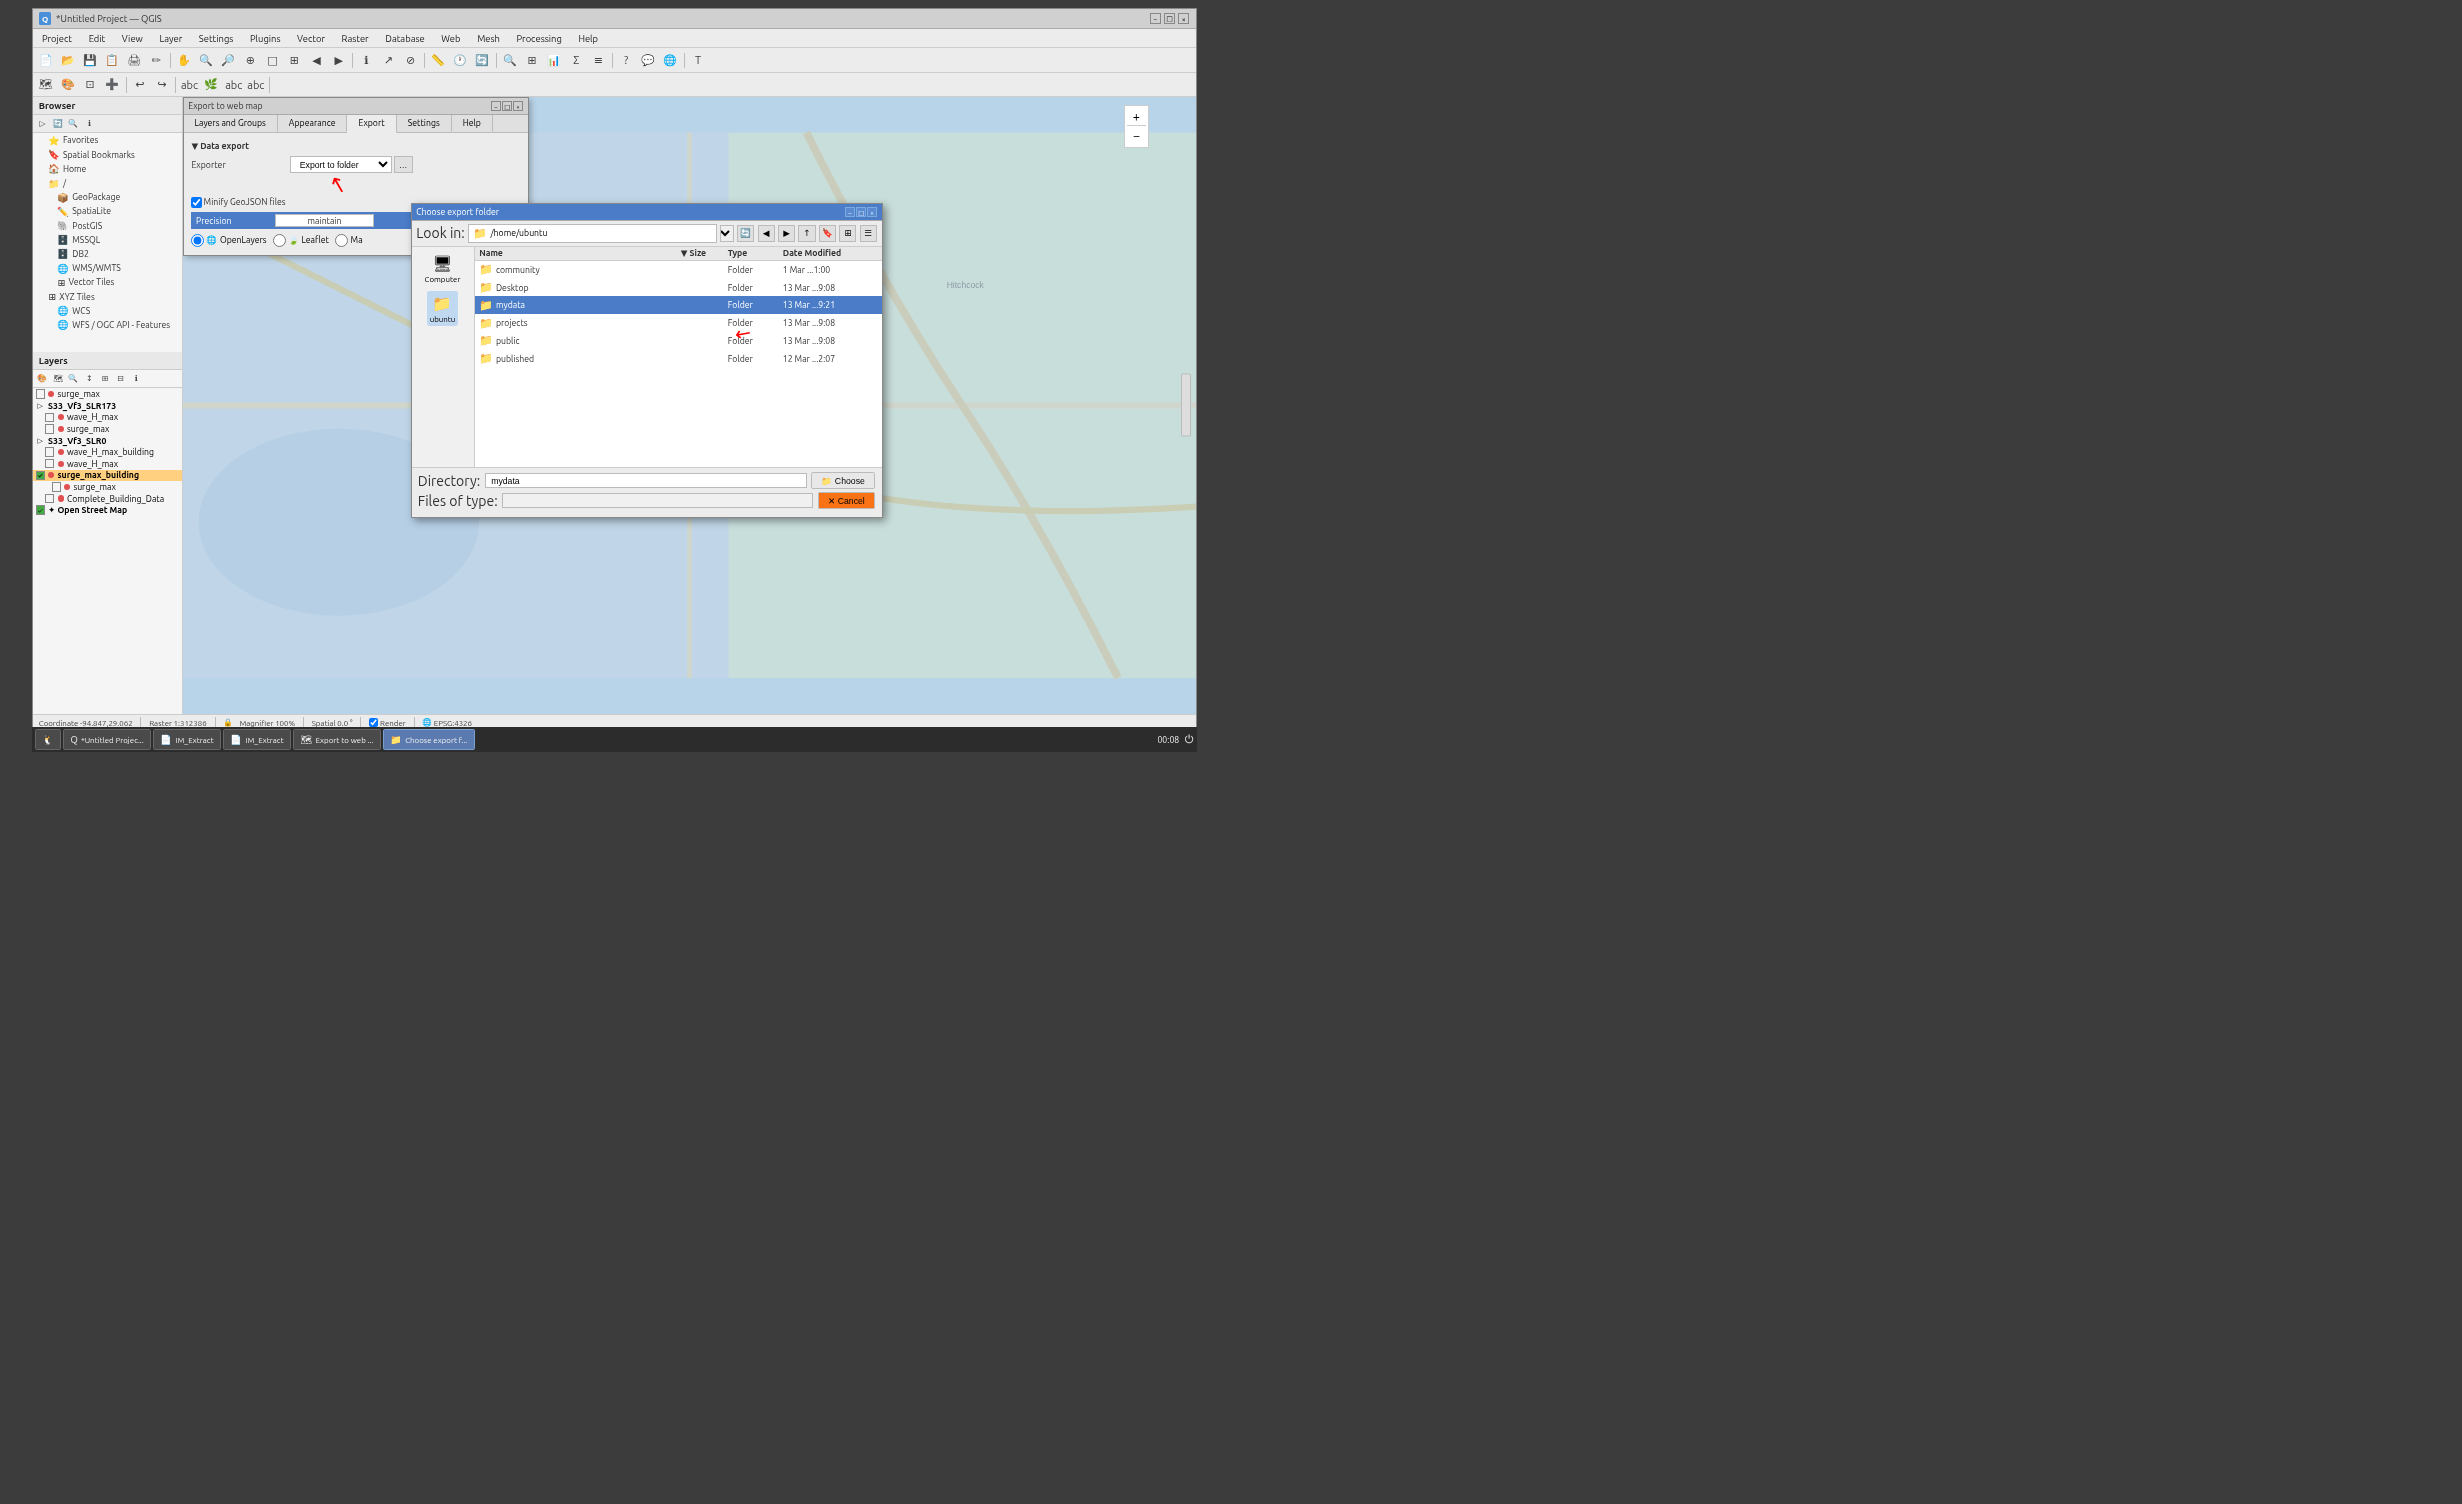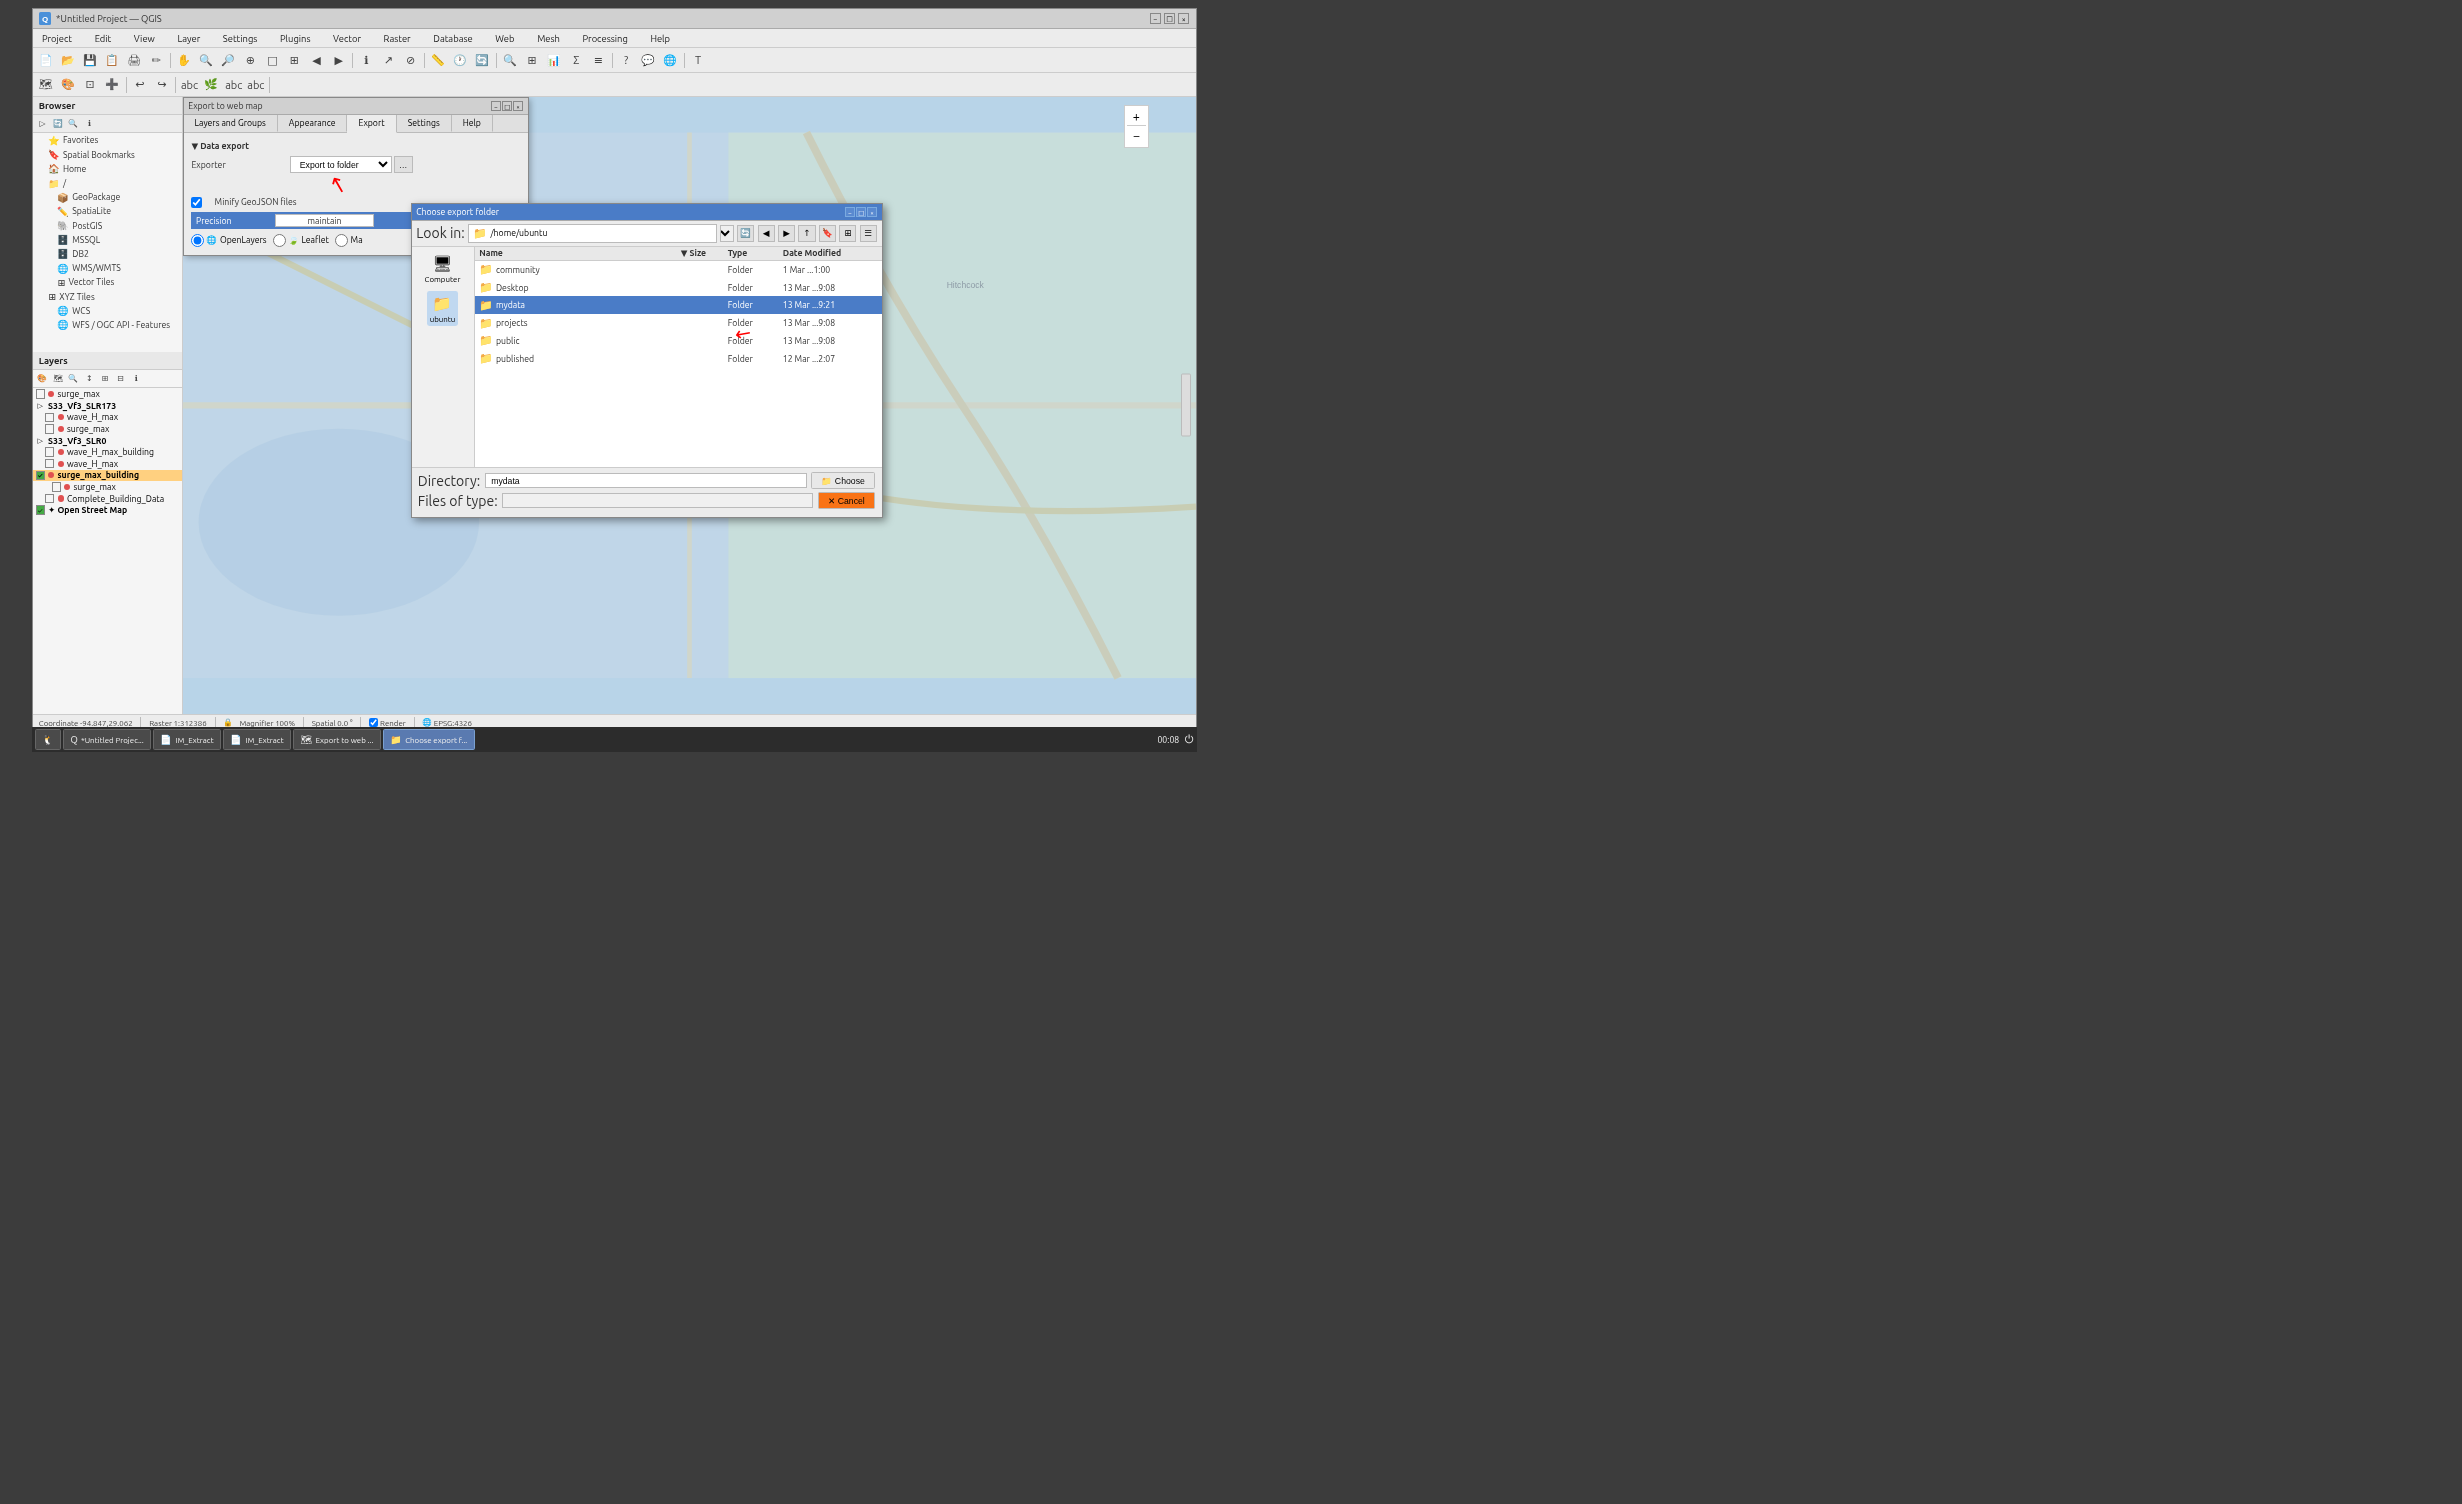--- a/index.html
+++ b/index.html
@@ -64,21 +64,21 @@
     }
 
     
     .menu-bar {
       background: #ececec;
       height: 19px;
       display: flex;
       align-items: center;
       padding: 0 3.1px;
       border-bottom: 0.8px solid #ccc;
-      gap: 10px;
+      gap: 4px;
     }
     .menu-item {
       padding: 1.6px 6.3px;
       cursor: pointer;
       font-size: 9.4px;
       color: #222;
       border-radius: 1.6px;
     }
 
     
@@ -259,21 +259,21 @@
     }
     .form-browse-btn {
       width: 19px; height: 17.3px;
       background: #e0e0e0;
       border: 0.8px solid #bbb;
       cursor: pointer;
       display: flex; align-items: center; justify-content: center;
       font-size: 7.9px;
     }
     .form-checkbox-row {
-      display: flex; align-items: center; gap: 13px;
+      display: flex; align-items: center; gap: 2px;
       margin-bottom: 4.7px;
       margin-top: 24px;
     }
     .form-checkbox { width: 10.2px; height: 10.2px; }
 
     .precision-row {
       display: flex; align-items: center;
       background: #4a7cc7;
       color: white;
       padding: 1.6px 4.7px;

